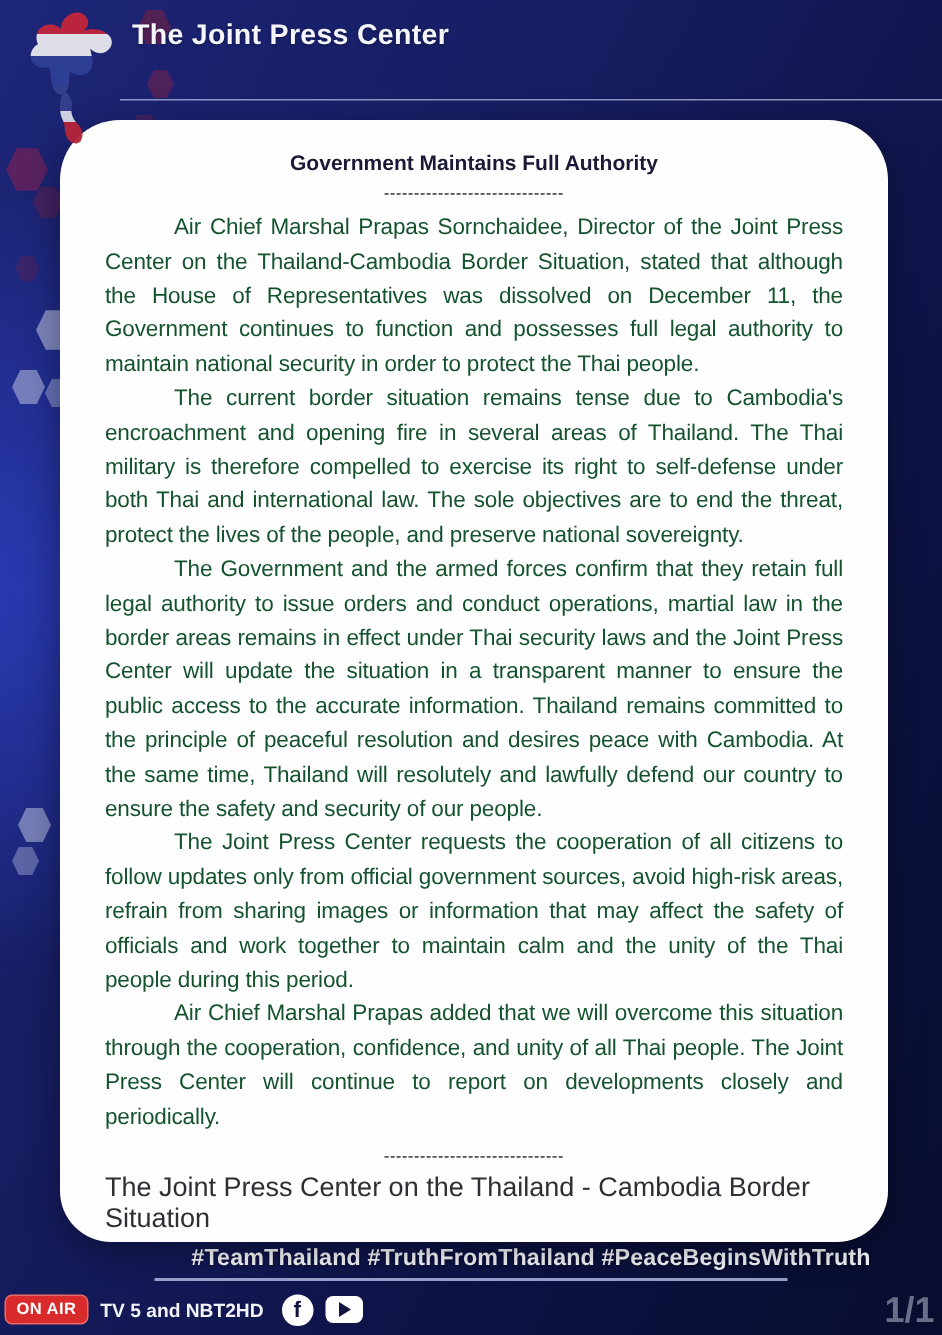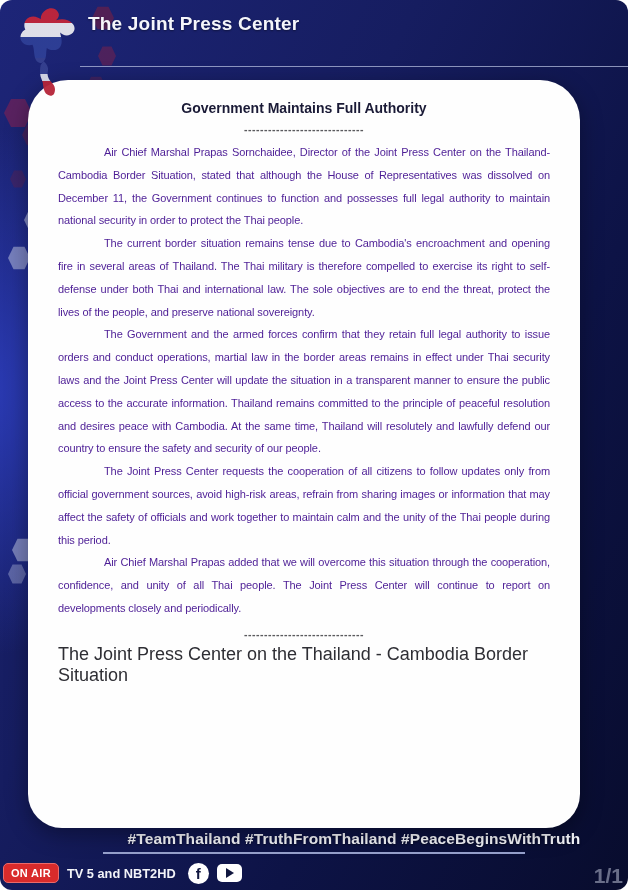--- a/index.html
+++ b/index.html
@@ -6,21 +6,20 @@
   body{
     width:628px;height:890px;
     font-family:"Liberation Sans", sans-serif;
     overflow:hidden;
   }
   .page{
     position:relative;width:628px;height:890px;overflow:hidden;
     background:
       radial-gradient(62% 48% at -4% 44%, rgba(46,64,196,0.85), rgba(46,64,196,0) 62%),
       linear-gradient(118deg,#1d2578 0%,#161d60 38%,#0d1346 68%,#080c2d 100%);
-    border-radius: 12px;
   }
   
   .hex{
     position:absolute;
     clip-path:polygon(25% 3%,75% 3%,100% 50%,75% 97%,0% 50% ,25% 97%);
     clip-path:polygon(25% 3%,75% 3%,100% 50%,75% 97%,25% 97%,0% 50%);
   }
   
   .header{position:absolute;left:0;top:0;width:628px;height:80px;}
   .header-titles{
@@ -28,38 +27,38 @@
     font-weight:bold;font-size:19px;line-height:25px;letter-spacing:.2px;
     text-shadow:0 1px 2px rgba(0,0,0,.4);
   }
   .header-rule{
     position:absolute;left:80px;right:0;top:66px;height:1px;
     background:rgba(205,213,242,.65);
   }
   .map-icon{position:absolute;left:14px;top:6px;width:84px;height:92px;z-index:3;}
   
   .card{
-    position:absolute;left:28px;top:80px;width:552px;height:748px;
+    position:absolute;left:40px;top:80px;width:552px;height:748px;
     background:#fefefe;border-radius:40px 40px 34px 34px;
     box-shadow:0 6px 22px rgba(0,0,0,.35);
     box-sizing:border-box;
     padding:17px 30px 0 30px;
     z-index:2;
   }
   .doc-title{
     text-align:center;color:#1a1a36;font-weight:bold;
     font-size:14px;line-height:22px;margin:0;
   }
   .sep{
     text-align:center;color:#5a5a5e;font-size:10.5px;letter-spacing:.5px;
     margin:4px 0 6px 0;font-weight:bold;
   }
   .sep2{margin-top:8px;margin-bottom:4px;}
   .card p.body-par{
-    margin:0;color:#4c1d95;font-size:11px;line-height:22.8px;
+    margin:0;color:#14532d;font-size:15px;line-height:22.8px;
     text-align:justify;text-indent:46px;letter-spacing:-.1px;
   }
   .signoff{
     text-align:left;color:#2e2e34;font-weight:normal;
     font-size:18px;line-height:21px;margin-top:2px;
   }
   
   .hashtags{
     position:absolute;left:0;top:830px;width:628px;text-align:center;
     color:#f4f5fa;font-weight:bold;font-size:15.5px;letter-spacing:.1px;
@@ -89,21 +88,21 @@
     width:25px;height:18px;border-radius:5px;background:#fff;
     display:inline-flex;align-items:center;justify-content:center;
   }
   .yt-play{
     width:0;height:0;border-left:8px solid #10163f;
     border-top:5px solid transparent;border-bottom:5px solid transparent;
     margin-left:2px;
   }
   .page-indicator{
     position:absolute;right:5px;bottom:2px;z-index:4;
-    color:rgba(185,191,212,.55);font-size:21px;font-weight:bold;
+    color:rgba(185,191,212,.55);font-size:24px;font-weight:bold;
   }
 </style>
 </head>
 <body>
 
 <div class="page">
 
   <div>
     <div class="hex" style="left:92px;top:6px;width:22px;height:24px;background:#7d1f3e;opacity:.55;"></div>
     <div class="hex" style="left:98px;top:46px;width:18px;height:20px;background:#8c2144;opacity:.45;"></div>

